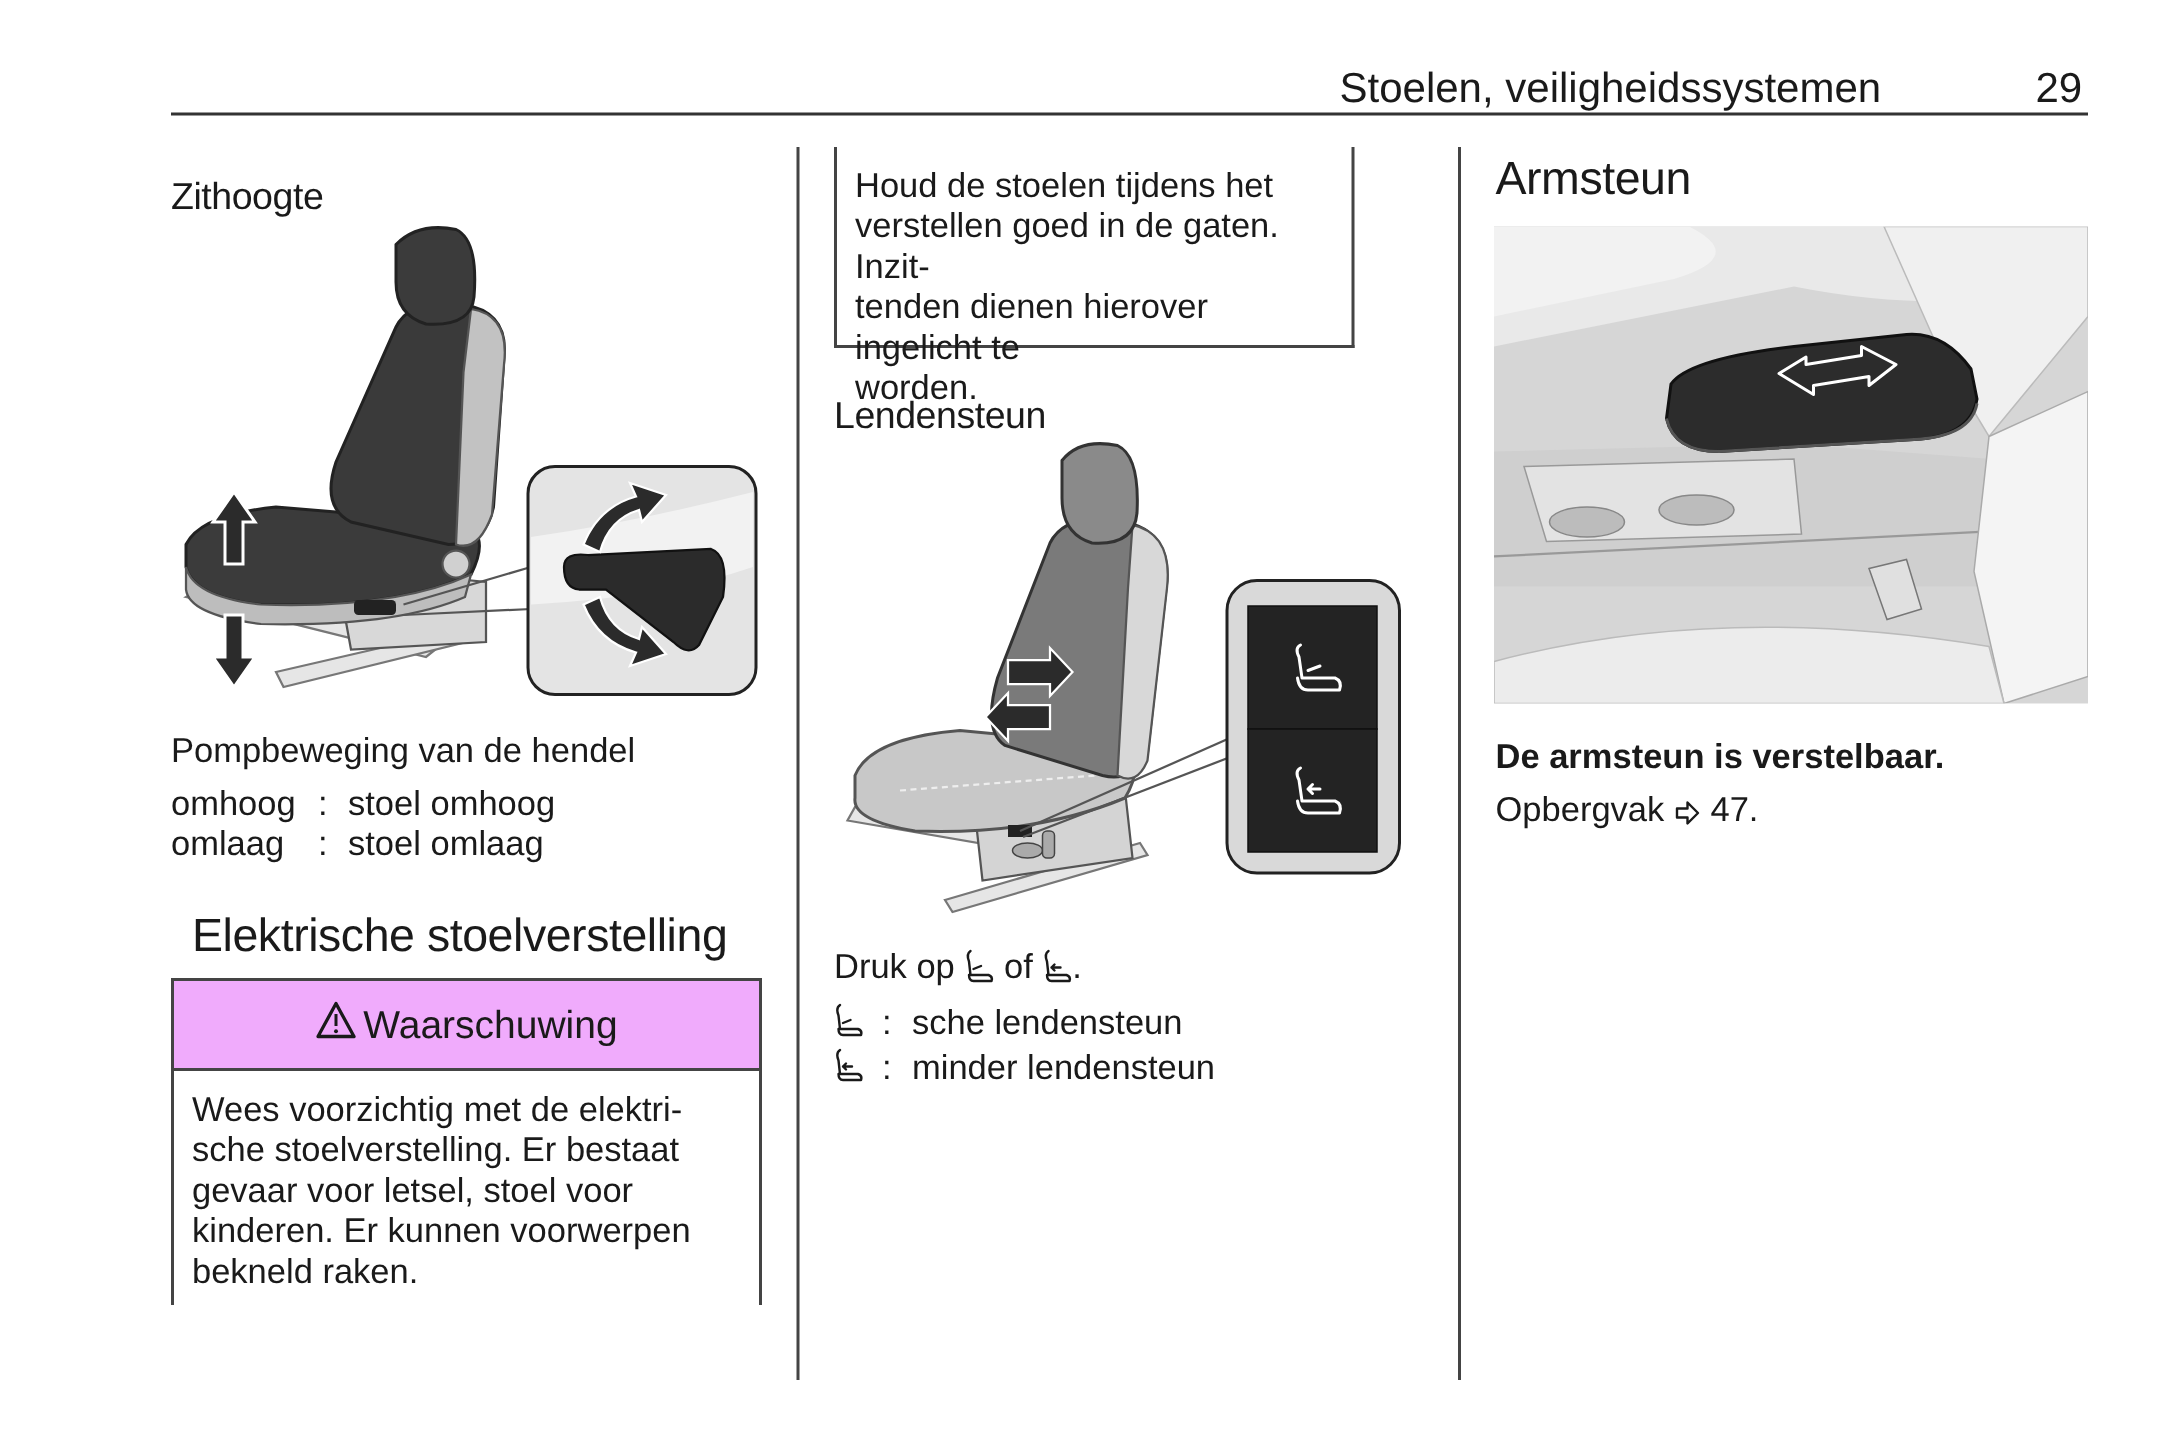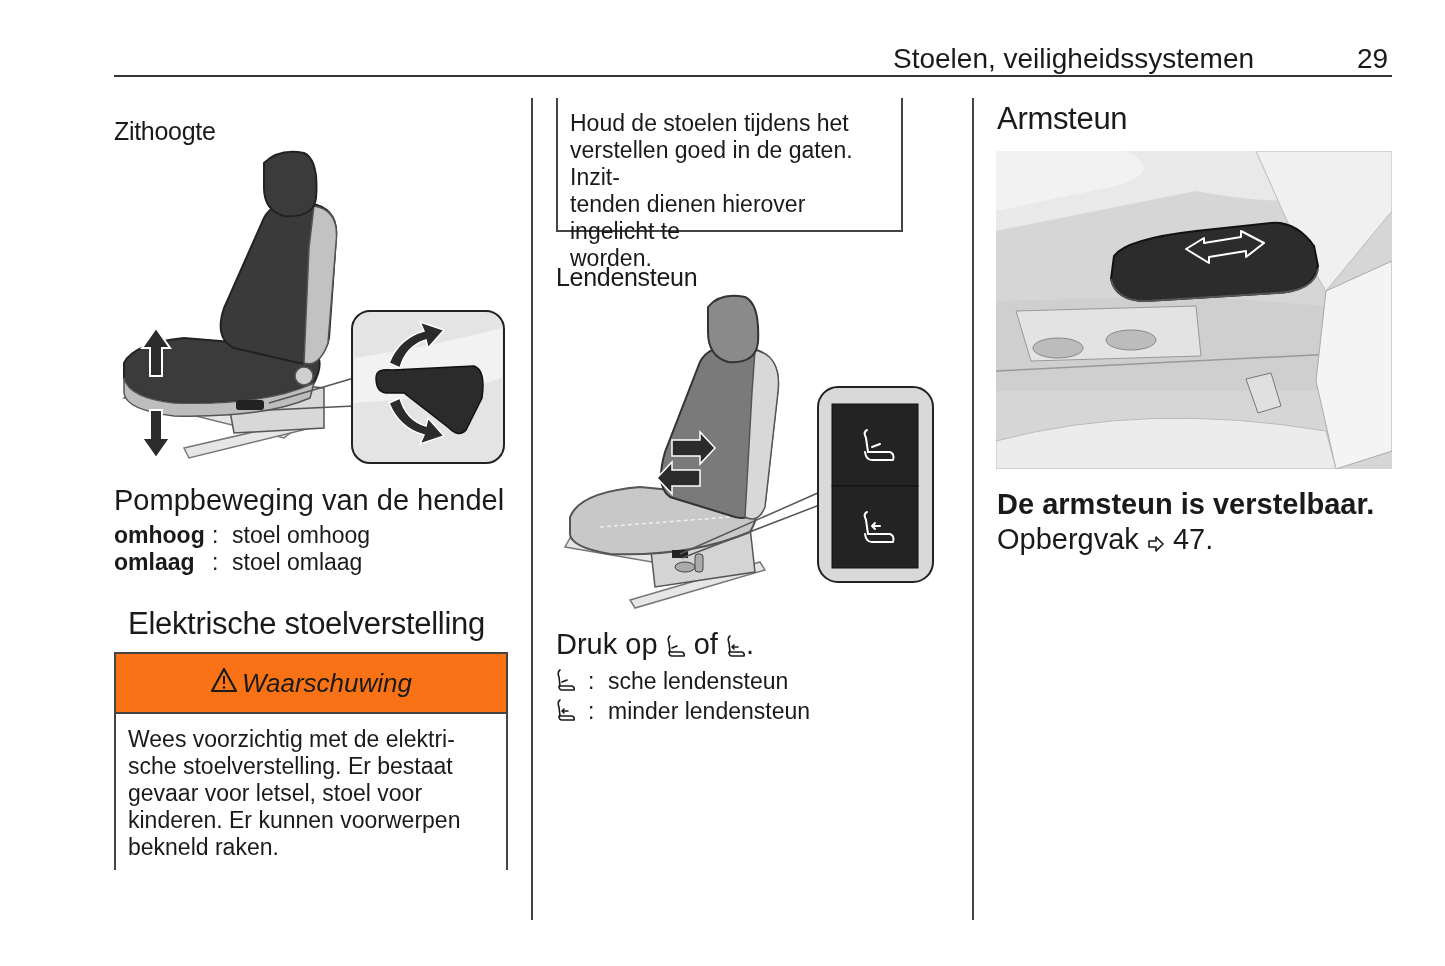--- a/index.html
+++ b/index.html
@@ -10,27 +10,27 @@
   .abs { position: absolute; }
   
   .running-title { left: 893px; top: 42px; font-size: 28px; line-height: 34px; }
   .page-num { left: 1357px; top: 42px; font-size: 28px; line-height: 34px; }
   .header-rule { left: 114px; top: 75px; width: 1278px; height: 2px; background: #333; }
   
   .vrule { width: 2px; background: #444; }
   
   .h3 { font-size: 25px; line-height: 30px; letter-spacing: -0.3px; margin-top: 15px; }
   .h2 { font-size: 31px; line-height: 36px; letter-spacing: -0.3px; }
-  .body { font-size: 29px; line-height: 27px; }
+  .body { font-size: 23px; line-height: 27px; }
   .tbl-row { display: flex; font-size: 23px; line-height: 27px; }
-  .tbl-key { width: 98px; font-weight: bold; }
+  .tbl-key { width: 98px; }
   .tbl-sep { width: 20px; }
   
   .warn-box { left: 114px; top: 652px; width: 394px; height: 218px; border: 2px solid #444; border-bottom: none; box-sizing: border-box; }
-  .warn-head { height: 58px; background: #f97316; border-bottom: 2px solid #444; display: flex; align-items: center; justify-content: center; font-size: 26px; font-style: italic; }
+  .warn-head { height: 58px; background: #f0abfc; border-bottom: 2px solid #444; display: flex; align-items: center; justify-content: center; font-size: 26px; }
   .warn-head svg { margin-right: 4px; }
   .warn-body { padding: 12px 12px; font-size: 23px; line-height: 27px; }
   
   .notice-box { left: 556px; top: 98px; width: 347px; height: 134px; border: 2px solid #444; border-top: none; box-sizing: border-box; padding: 12px 12px; font-size: 23px; line-height: 27px; }
   .inline-icon { display: inline-block; vertical-align: -4px; }
 </style>
 </head>
 <body>
 
 <div class="abs running-title">Stoelen, veiligheidssystemen</div>

